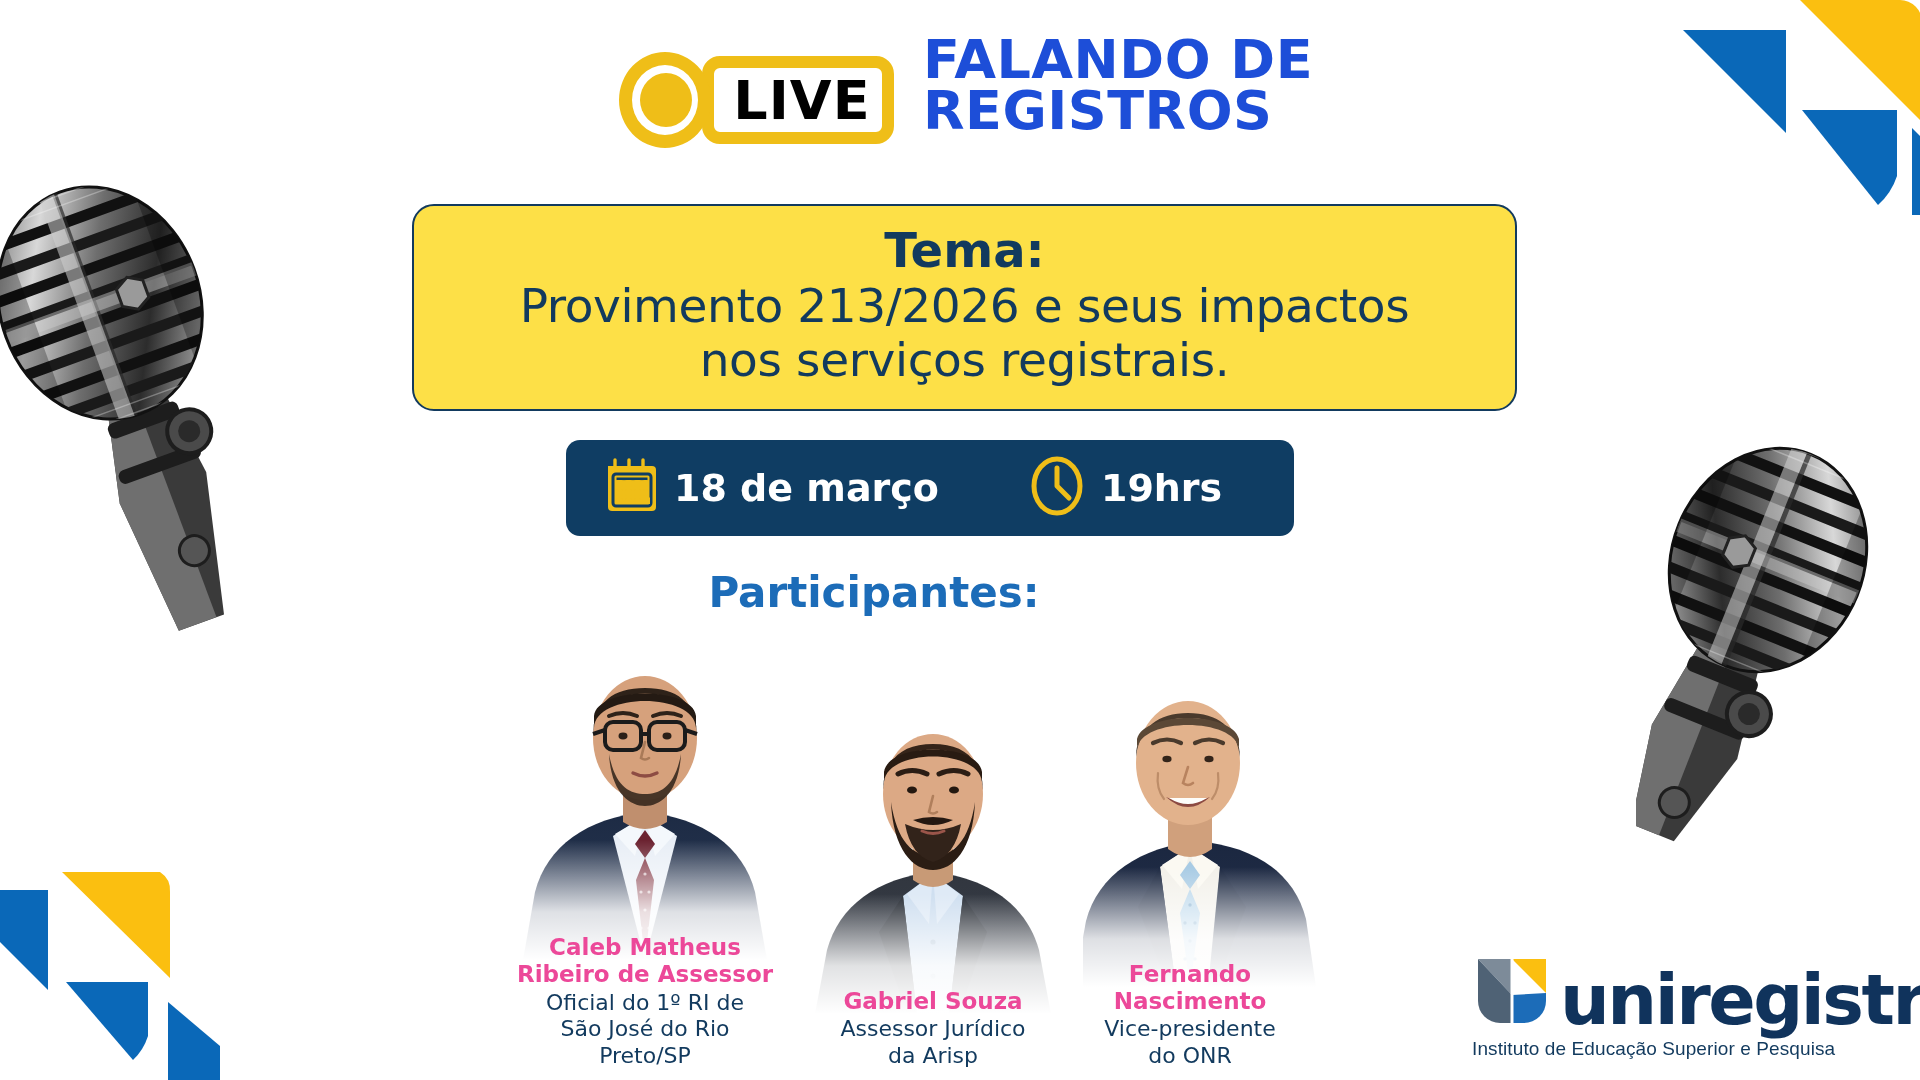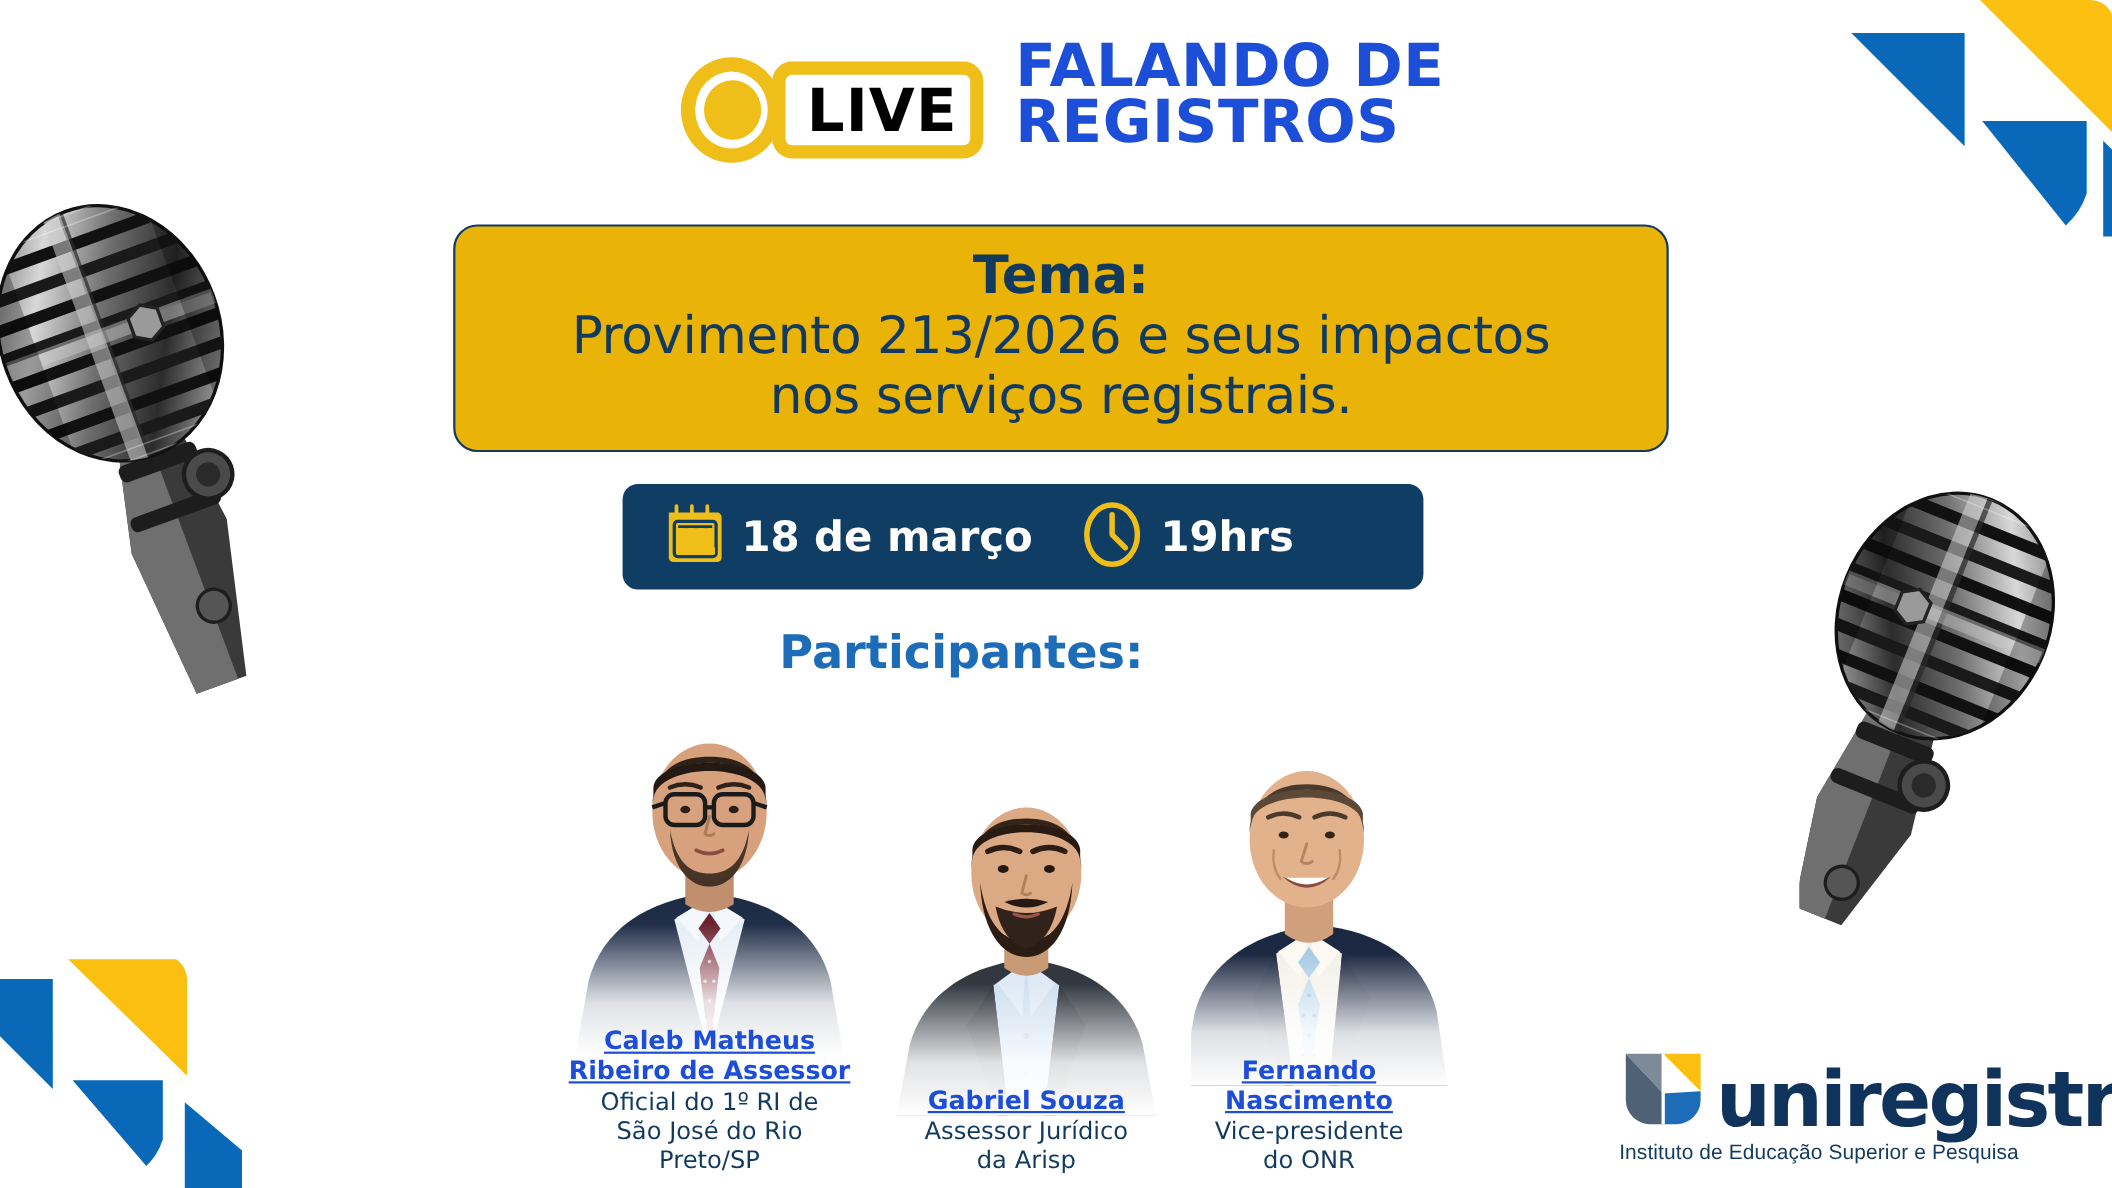--- a/index.html
+++ b/index.html
@@ -95,21 +95,21 @@
   .header-title .l2 { display: block; }
 
   
   .theme-box {
     position: absolute;
     left: 412px; top: 204px;
     width: 1105px;
     padding: 16px 30px 22px;
     border: 2px solid #123A5E;
     border-radius: 22px;
-    background: #eab308;
+    background: #fde047;
     text-align: center;
   }
   .theme-label {
     font-family: "DejaVu Sans", sans-serif;
     font-weight: 700;
     font-size: 48px;
     color: #123A5E;
     line-height: 1.18;
   }
   .theme-text {
@@ -127,21 +127,21 @@
     position: absolute;
     left: 566px; top: 440px;
     width: 728px; height: 96px;
     background: #0F3D63;
     border-radius: 14px;
     display: flex;
     align-items: center;
     padding: 0 36px;
   }
   .dt-item { display: flex; align-items: center; gap: 16px; }
-  .dt-item.date { margin-right: 44px; }
+  .dt-item.date { margin-right: 90px; }
   .dt-text {
     font-family: "DejaVu Sans", sans-serif;
     font-weight: 700;
     font-size: 38px;
     color: #ffffff;
     white-space: nowrap;
   }
 
   
   .participants-heading {
@@ -189,22 +189,21 @@
     position: relative;
     margin-top: -26px;
     text-align: center;
     z-index: 5;
   }
   .speaker-name {
     font-family: "DejaVu Sans", sans-serif;
     font-weight: 700;
     font-size: 23px;
     line-height: 1.18;
-    color: #1d4ed8;
-    text-decoration: underline;
+    color: #ec4899;
   }
   .speaker-role {
     font-family: "DejaVu Sans", sans-serif;
     font-weight: 400;
     font-size: 22px;
     line-height: 1.22;
     color: #123A5E;
     margin-top: 1px;
   }
 

